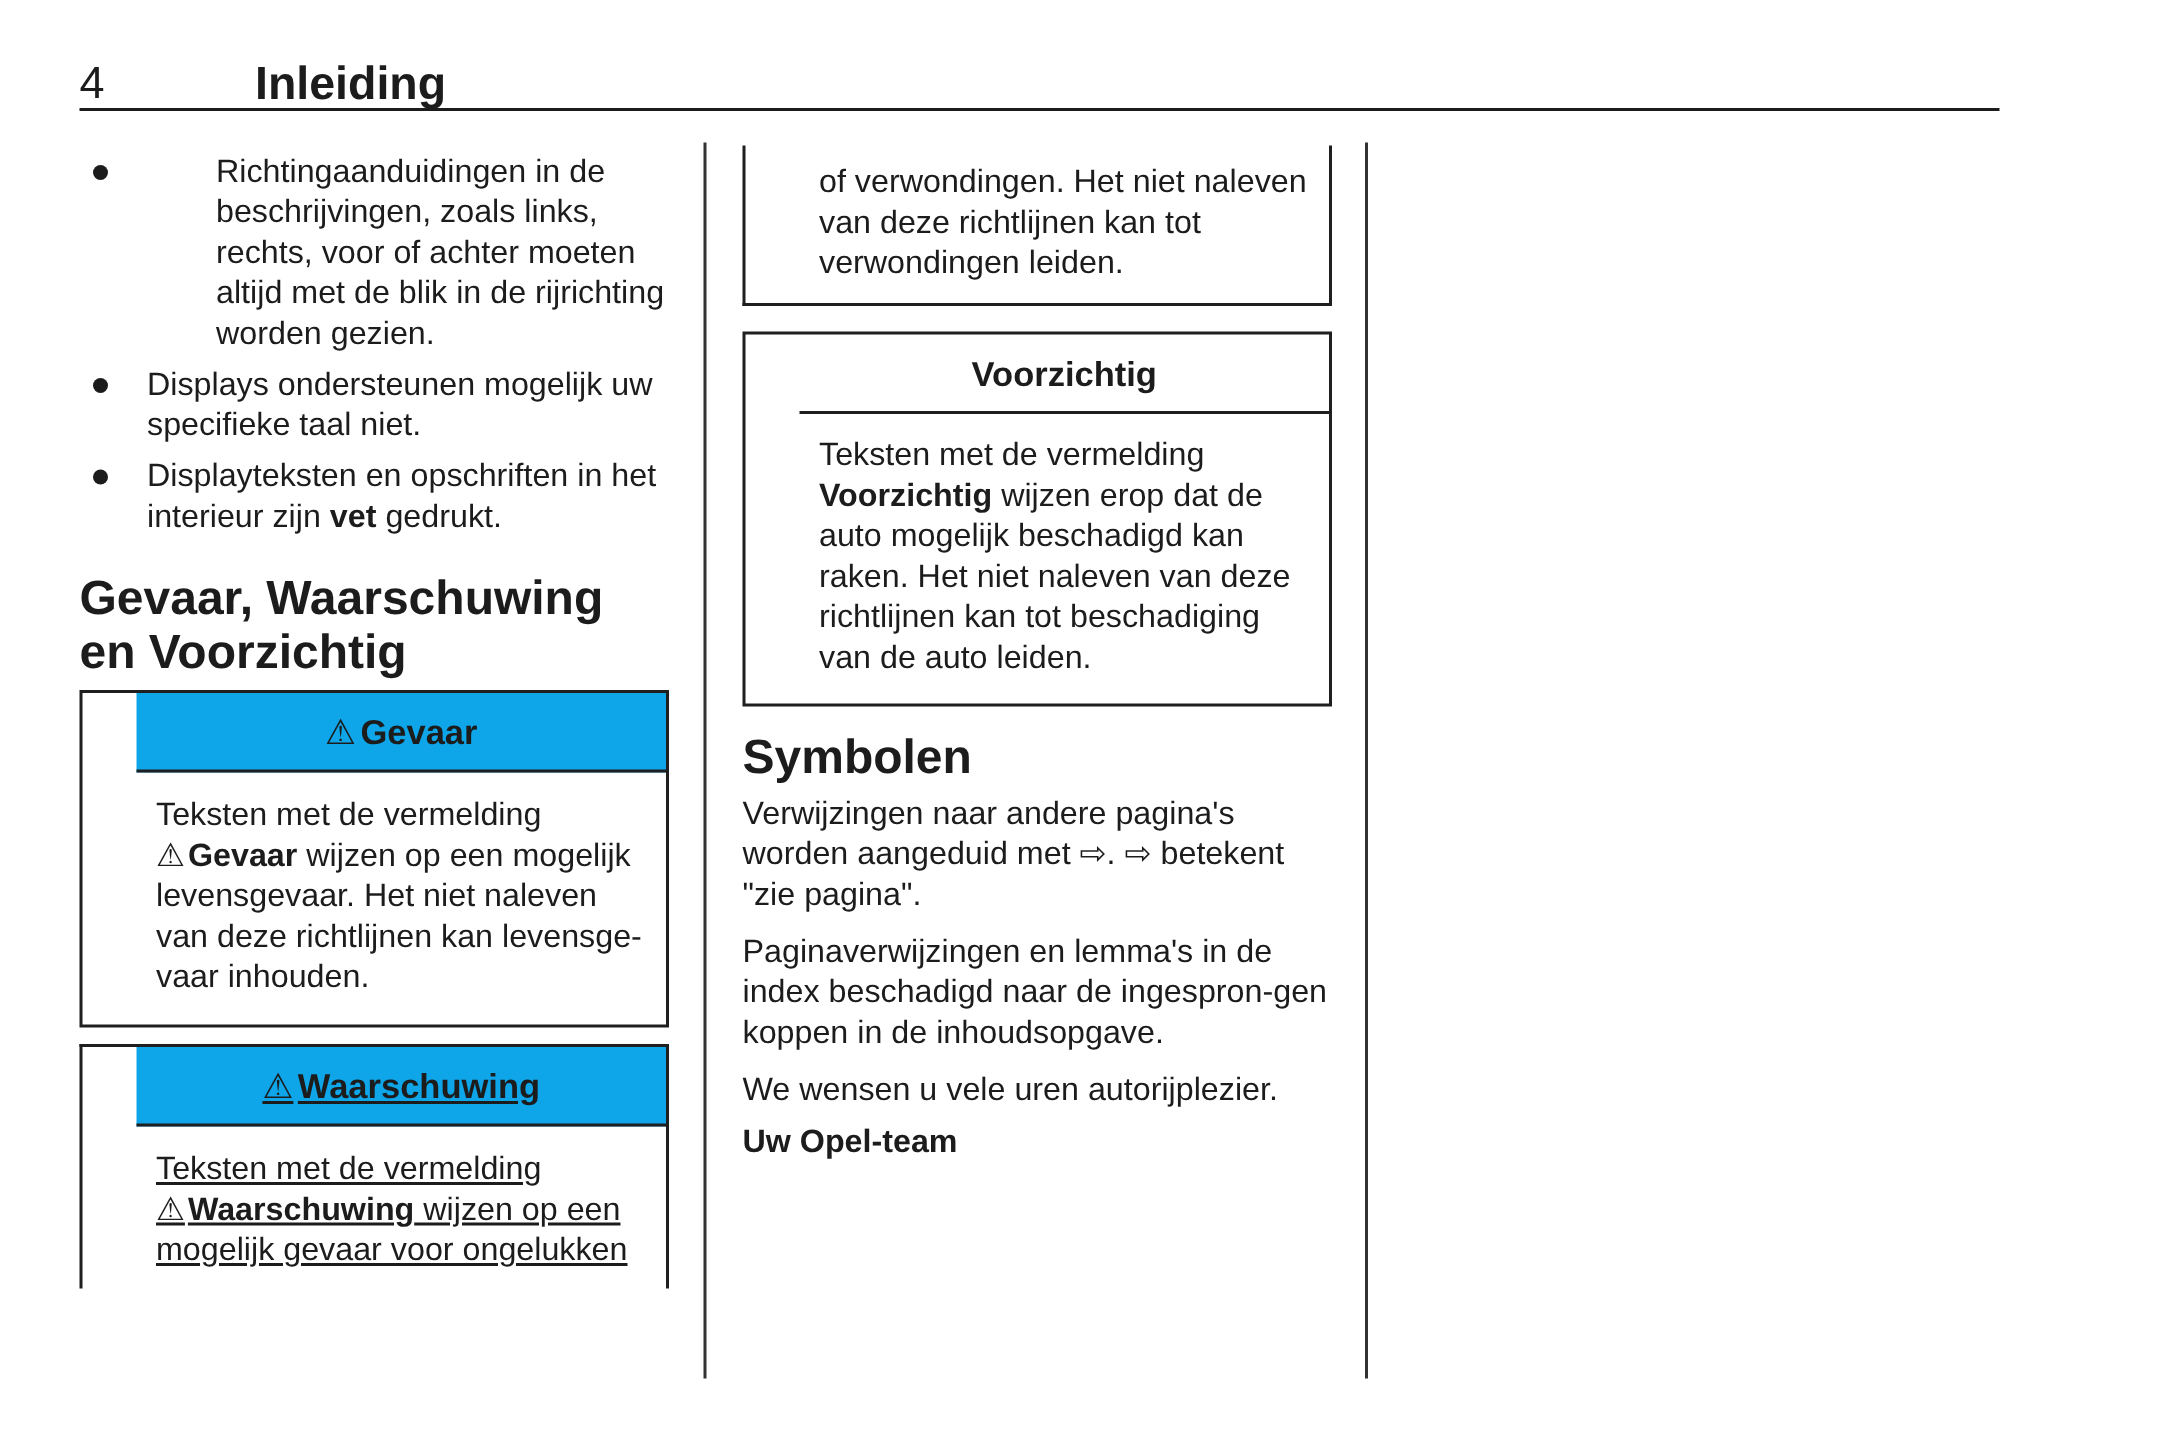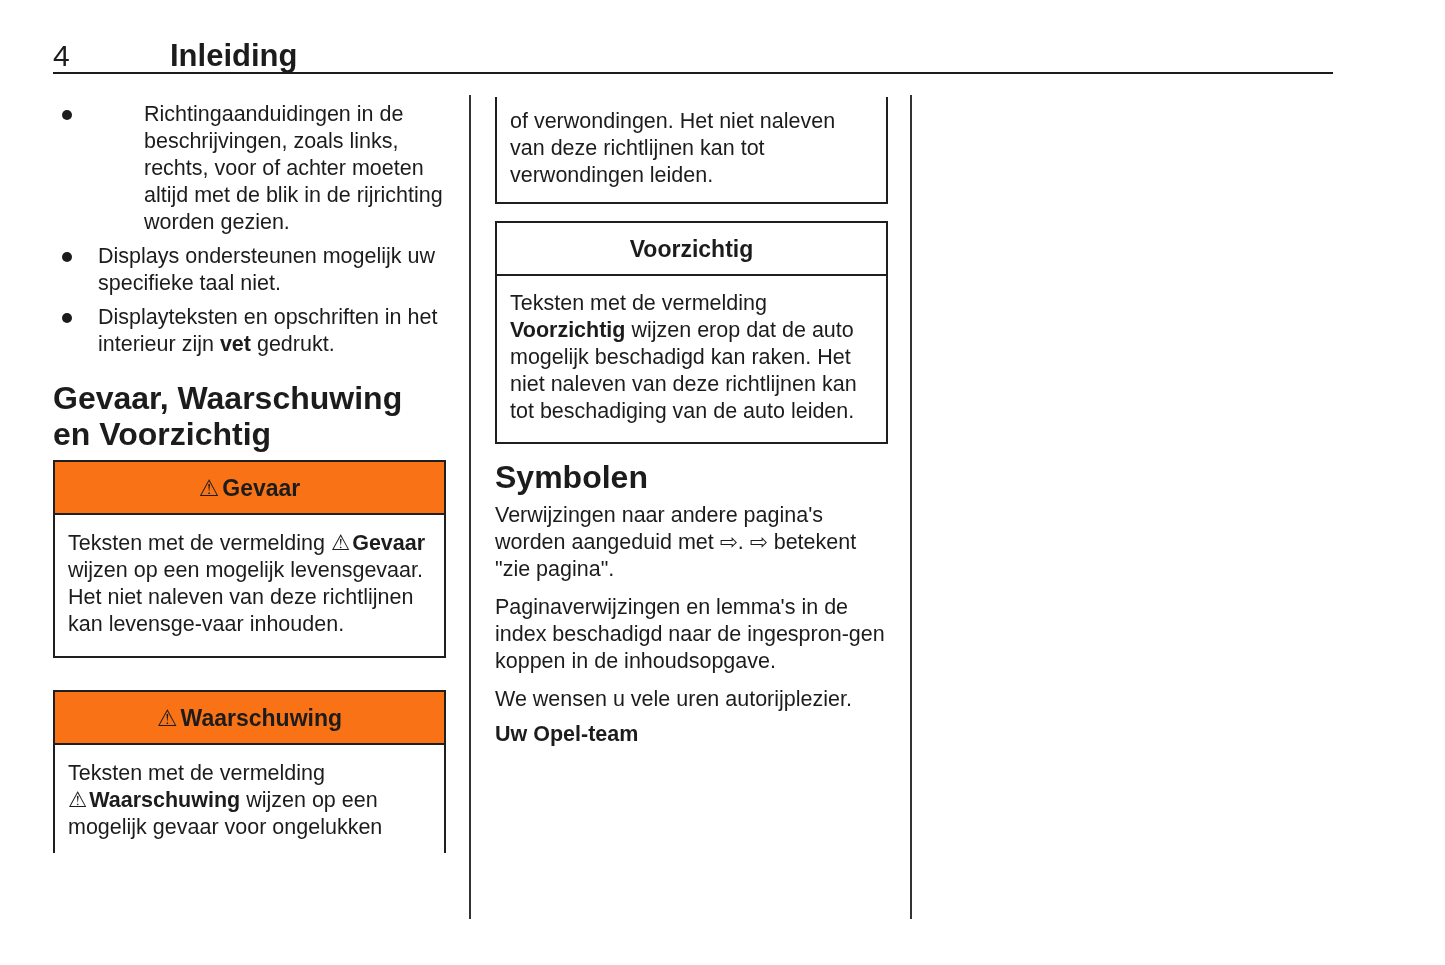--- a/index.html
+++ b/index.html
@@ -48,36 +48,36 @@
   b, .bold { font-weight:700; }
 
   
   .section-heading {
     font-size:32px; font-weight:700; line-height:36px;
     margin-top:22px; letter-spacing:0;
   }
   .section-heading.symbols { margin-top:16px; line-height:34px; }
 
   
-  .warnbox { border:2px solid #1f1f1f; margin-top:14px; }
+  .warnbox { border:2px solid #1f1f1f; margin-top:14px;padding-left:36px; }
   .warnbox .box-header {
     text-align:center; font-weight:700; font-size:23px; line-height:28px;
     padding:12px 4px 11px 4px;
     border-bottom:2px solid #1f1f1f;
   }
-  .warnbox .box-header.gray { background:#f97316; }
+  .warnbox .box-header.gray { background:#0ea5e9; }
   .warnbox .box-body { padding:15px 12px 18px 13px; }
   .warn-icon { margin-right:3px; font-weight:400; }
   .box-body .warn-icon { margin-right:2px; }
 
   .warnbox.danger { margin-top:8px; }
   .warnbox.warning-cut {
-    margin-top:32px;
+    margin-top:11px;
     border-bottom:none;
-    height:163px; overflow:hidden;
+    height:163px; overflow:hidden;text-decoration:underline;
   }
 
   
   .warnbox.continuation {
     margin-top:2px; border-top:none;
   }
   .warnbox.continuation .box-body { padding:11px 12px 13px 13px; }
 
   .warnbox.caution { margin-top:17px; }
   .warnbox.caution .box-body { padding:14px 12px 17px 13px; }

